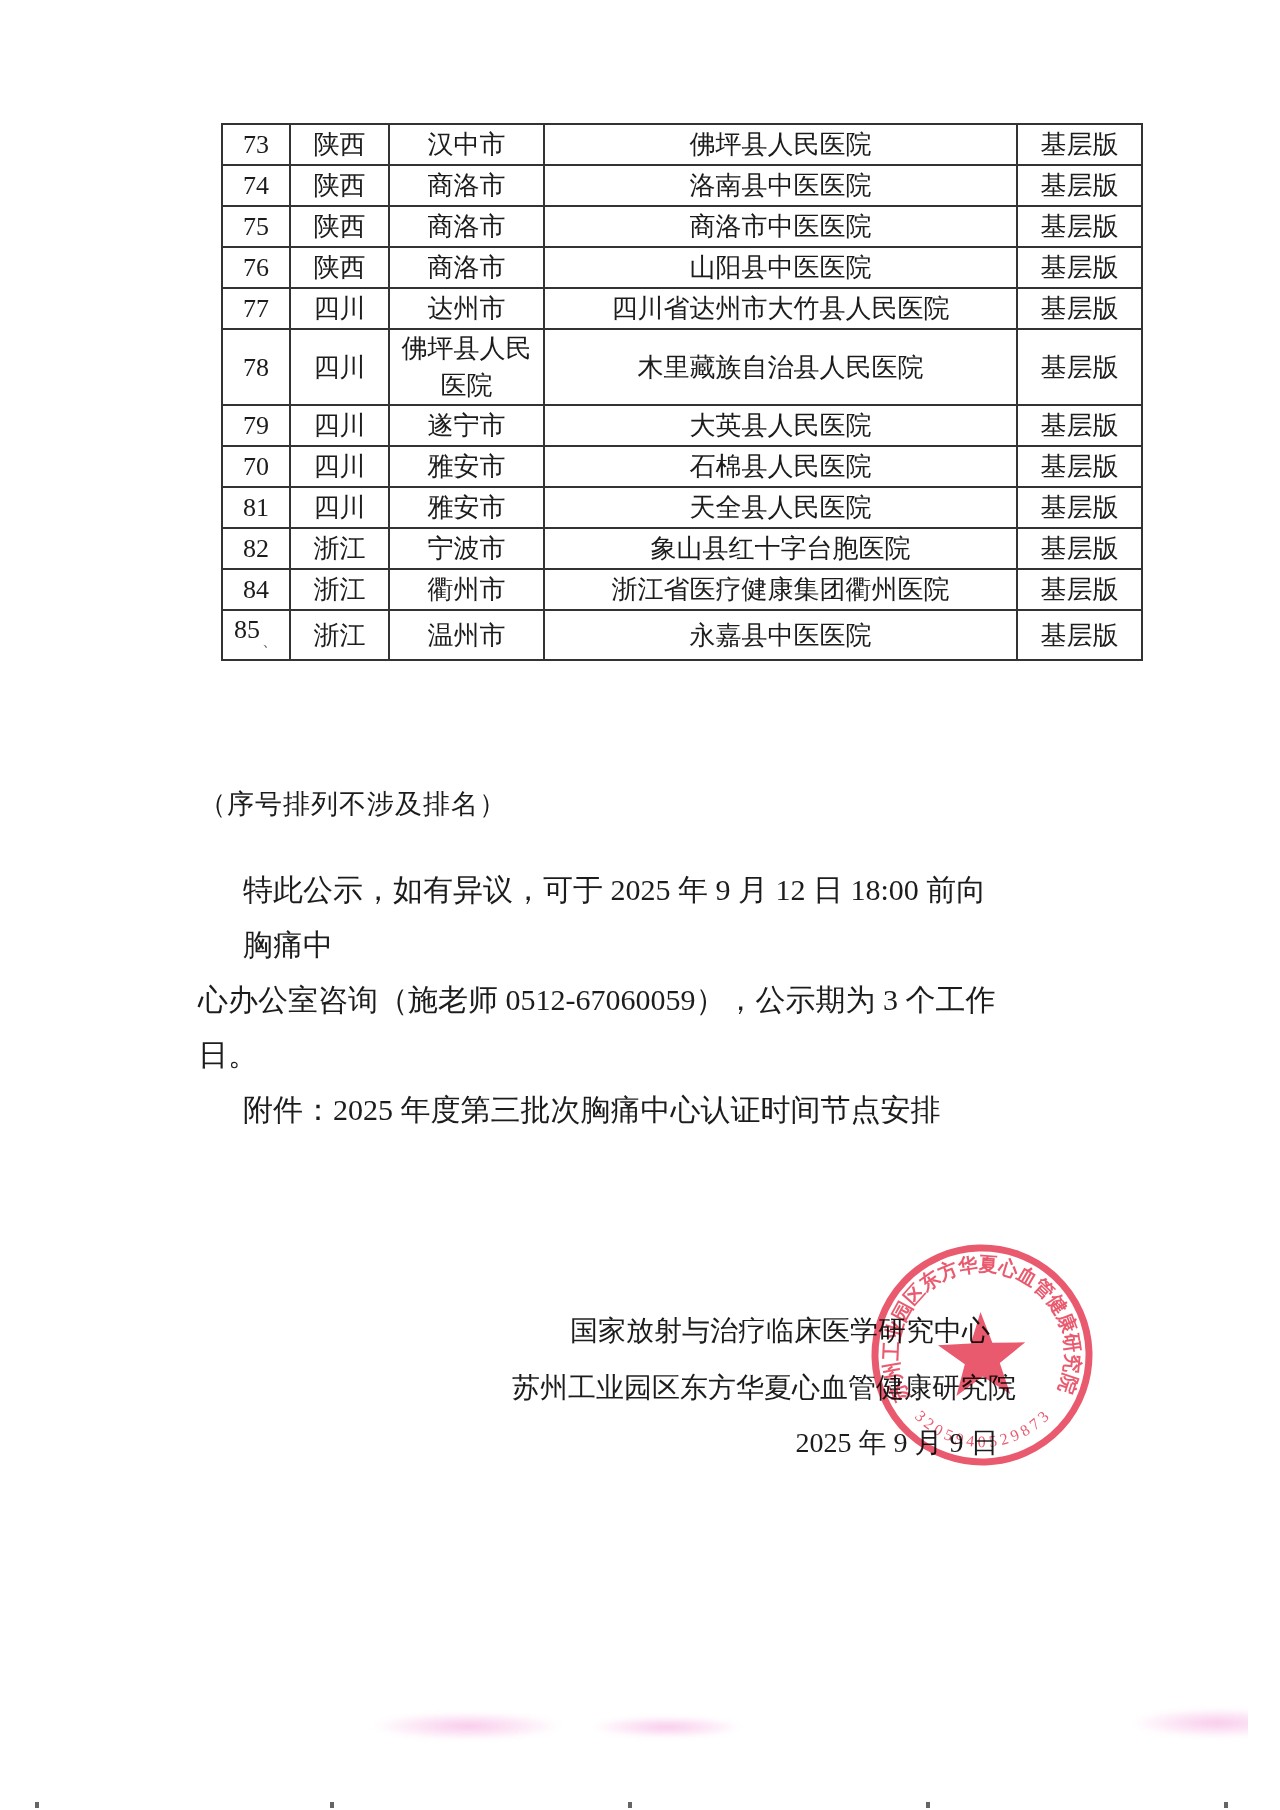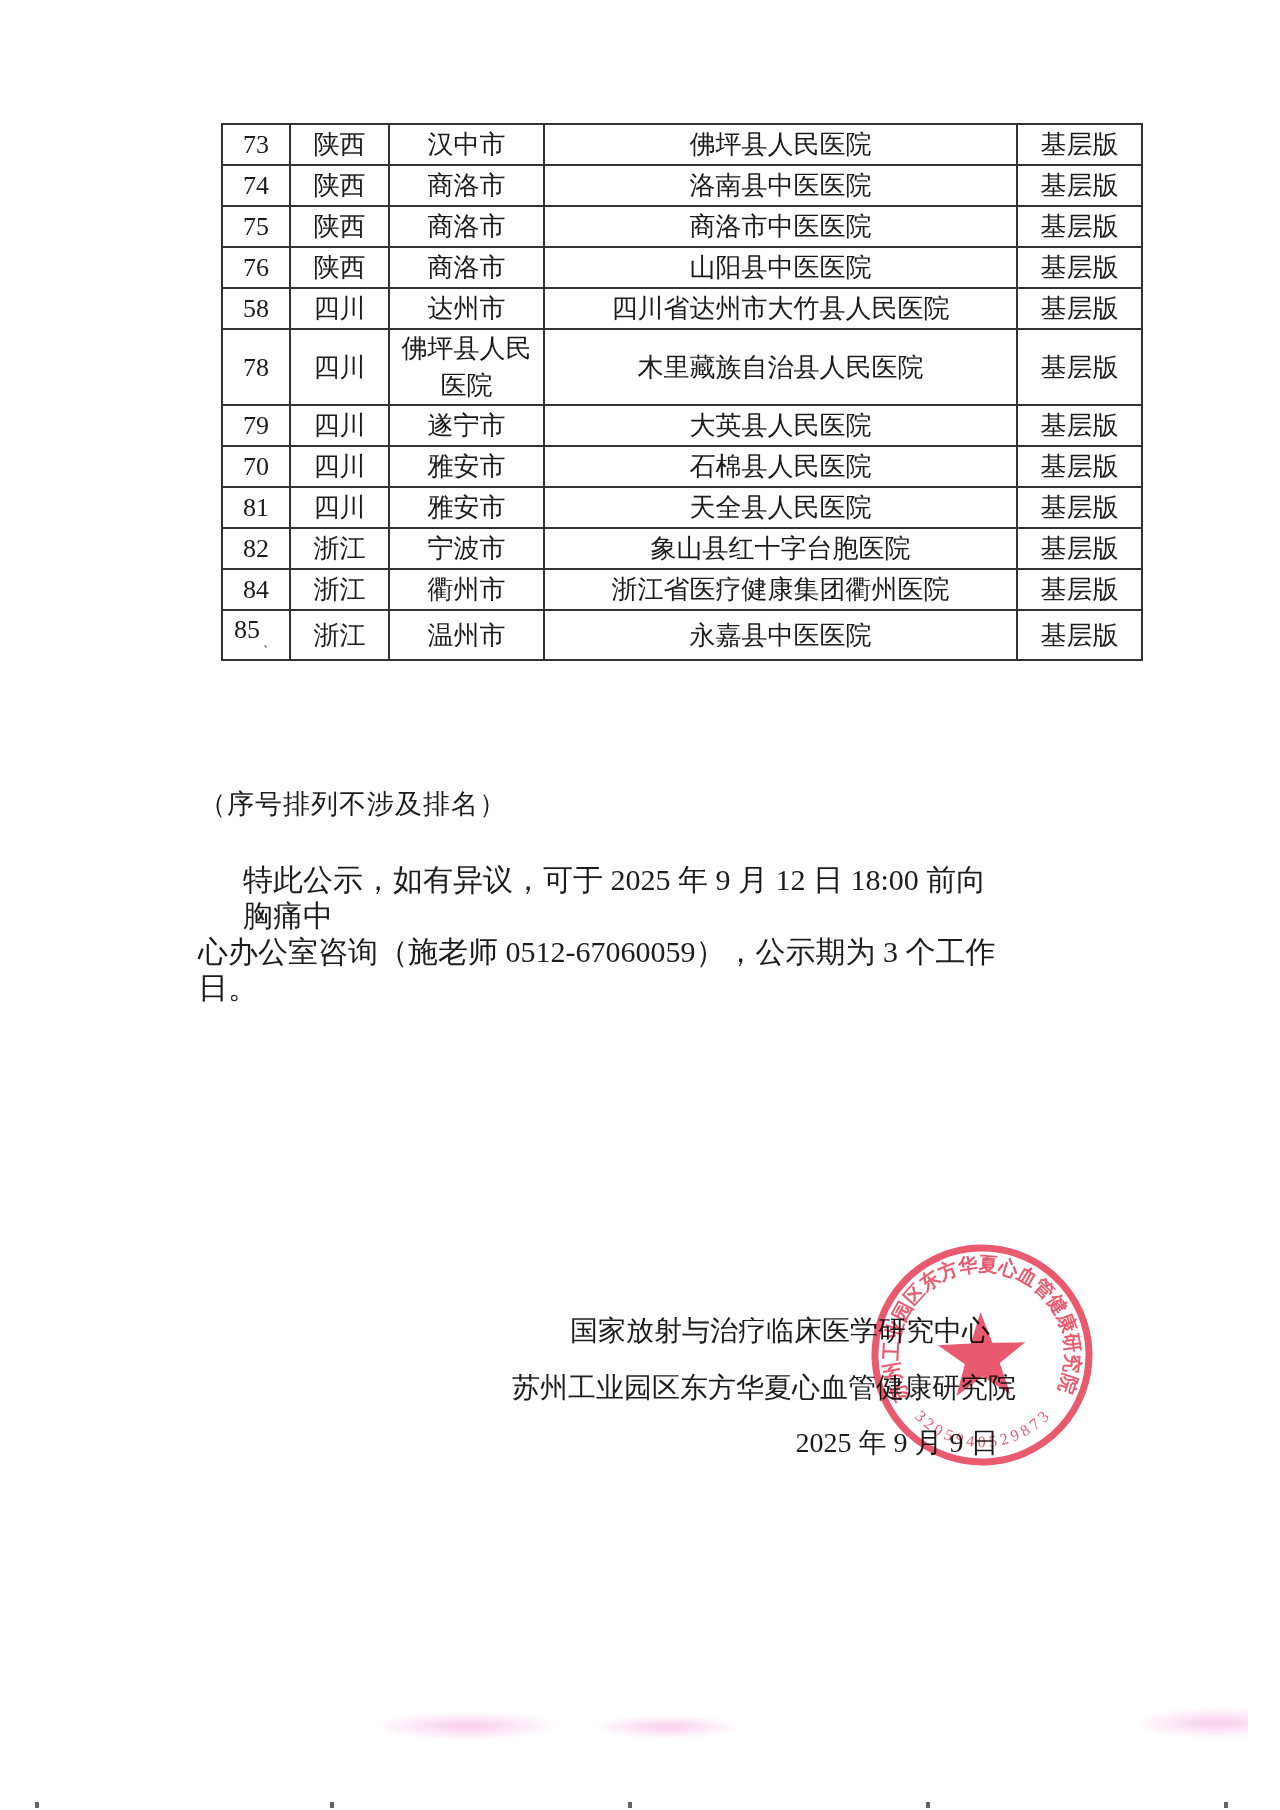--- a/index.html
+++ b/index.html
@@ -30,21 +30,21 @@
     word-break:break-all;
   }
   .seq-mark{font-size:16px;color:#555;vertical-align:-8px;margin-left:2px;}
   
   .note-line{
     position:absolute;left:167px;top:786px;
     font-size:27px;letter-spacing:1px;
   }
   .paragraph{
     position:absolute;left:166px;top:862px;width:810px;
-    font-size:30px;line-height:36px;
+    font-size:30px;line-height:55px;
   }
   .paragraph .indent{padding-left:45px;}
   
   .footer-line{
     position:absolute;
     font-size:28px;
     white-space:nowrap;
     transform:translateX(-50%);
   }
   .org-line-1{left:748px;top:1312px;}
@@ -120,21 +120,21 @@
 
     <tr>
       <td class="c-seq">76</td>
       <td class="c-prov">陕西</td>
       <td class="c-city">商洛市</td>
       <td class="c-hosp">山阳县中医医院</td>
       <td class="c-ver">基层版</td>
     </tr>
 
     <tr>
-      <td class="c-seq">58</td>
+      <td class="c-seq">77</td>
       <td class="c-prov">四川</td>
       <td class="c-city">达州市</td>
       <td class="c-hosp">四川省达州市大竹县人民医院</td>
       <td class="c-ver">基层版</td>
     </tr>
 
     <tr>
       <td class="c-seq">78</td>
       <td class="c-prov">四川</td>
       <td class="c-city">佛坪县人民医院</td>
@@ -191,20 +191,21 @@
       <td class="c-ver">基层版</td>
     </tr>
   </tbody>
   </table>
 
   <div class="note-line">（序号排列不涉及排名）</div>
 
   <div class="paragraph">
     <div class="indent">特此公示，如有异议，可于 2025 年 9 月 12 日 18:00 前向胸痛中</div>
     <div>心办公室咨询（施老师 0512-67060059），公示期为 3 个工作日。</div>
+    <div class="indent">附件：2025 年度第三批次胸痛中心认证时间节点安排</div>
   </div>
 
   <div class="footer-line org-line-1">国家放射与治疗临床医学研究中心</div>
   <div class="footer-line org-line-2">苏州工业园区东方华夏心血管健康研究院</div>
   <div class="footer-line date-line">2025 年 9 月 9 日</div>
 
   <svg class="stamp" viewBox="-135 -135 270 270" xmlns="http://www.w3.org/2000/svg">
     <defs>
       <path id="ringPath" d="M -74.2,39.4 A 84,84 0 1 1 74.2,39.4" fill="none"></path>
       <path id="serialPath" d="M -72.5,56.7 A 92,92 0 0 0 72.5,56.7" fill="none"></path>

